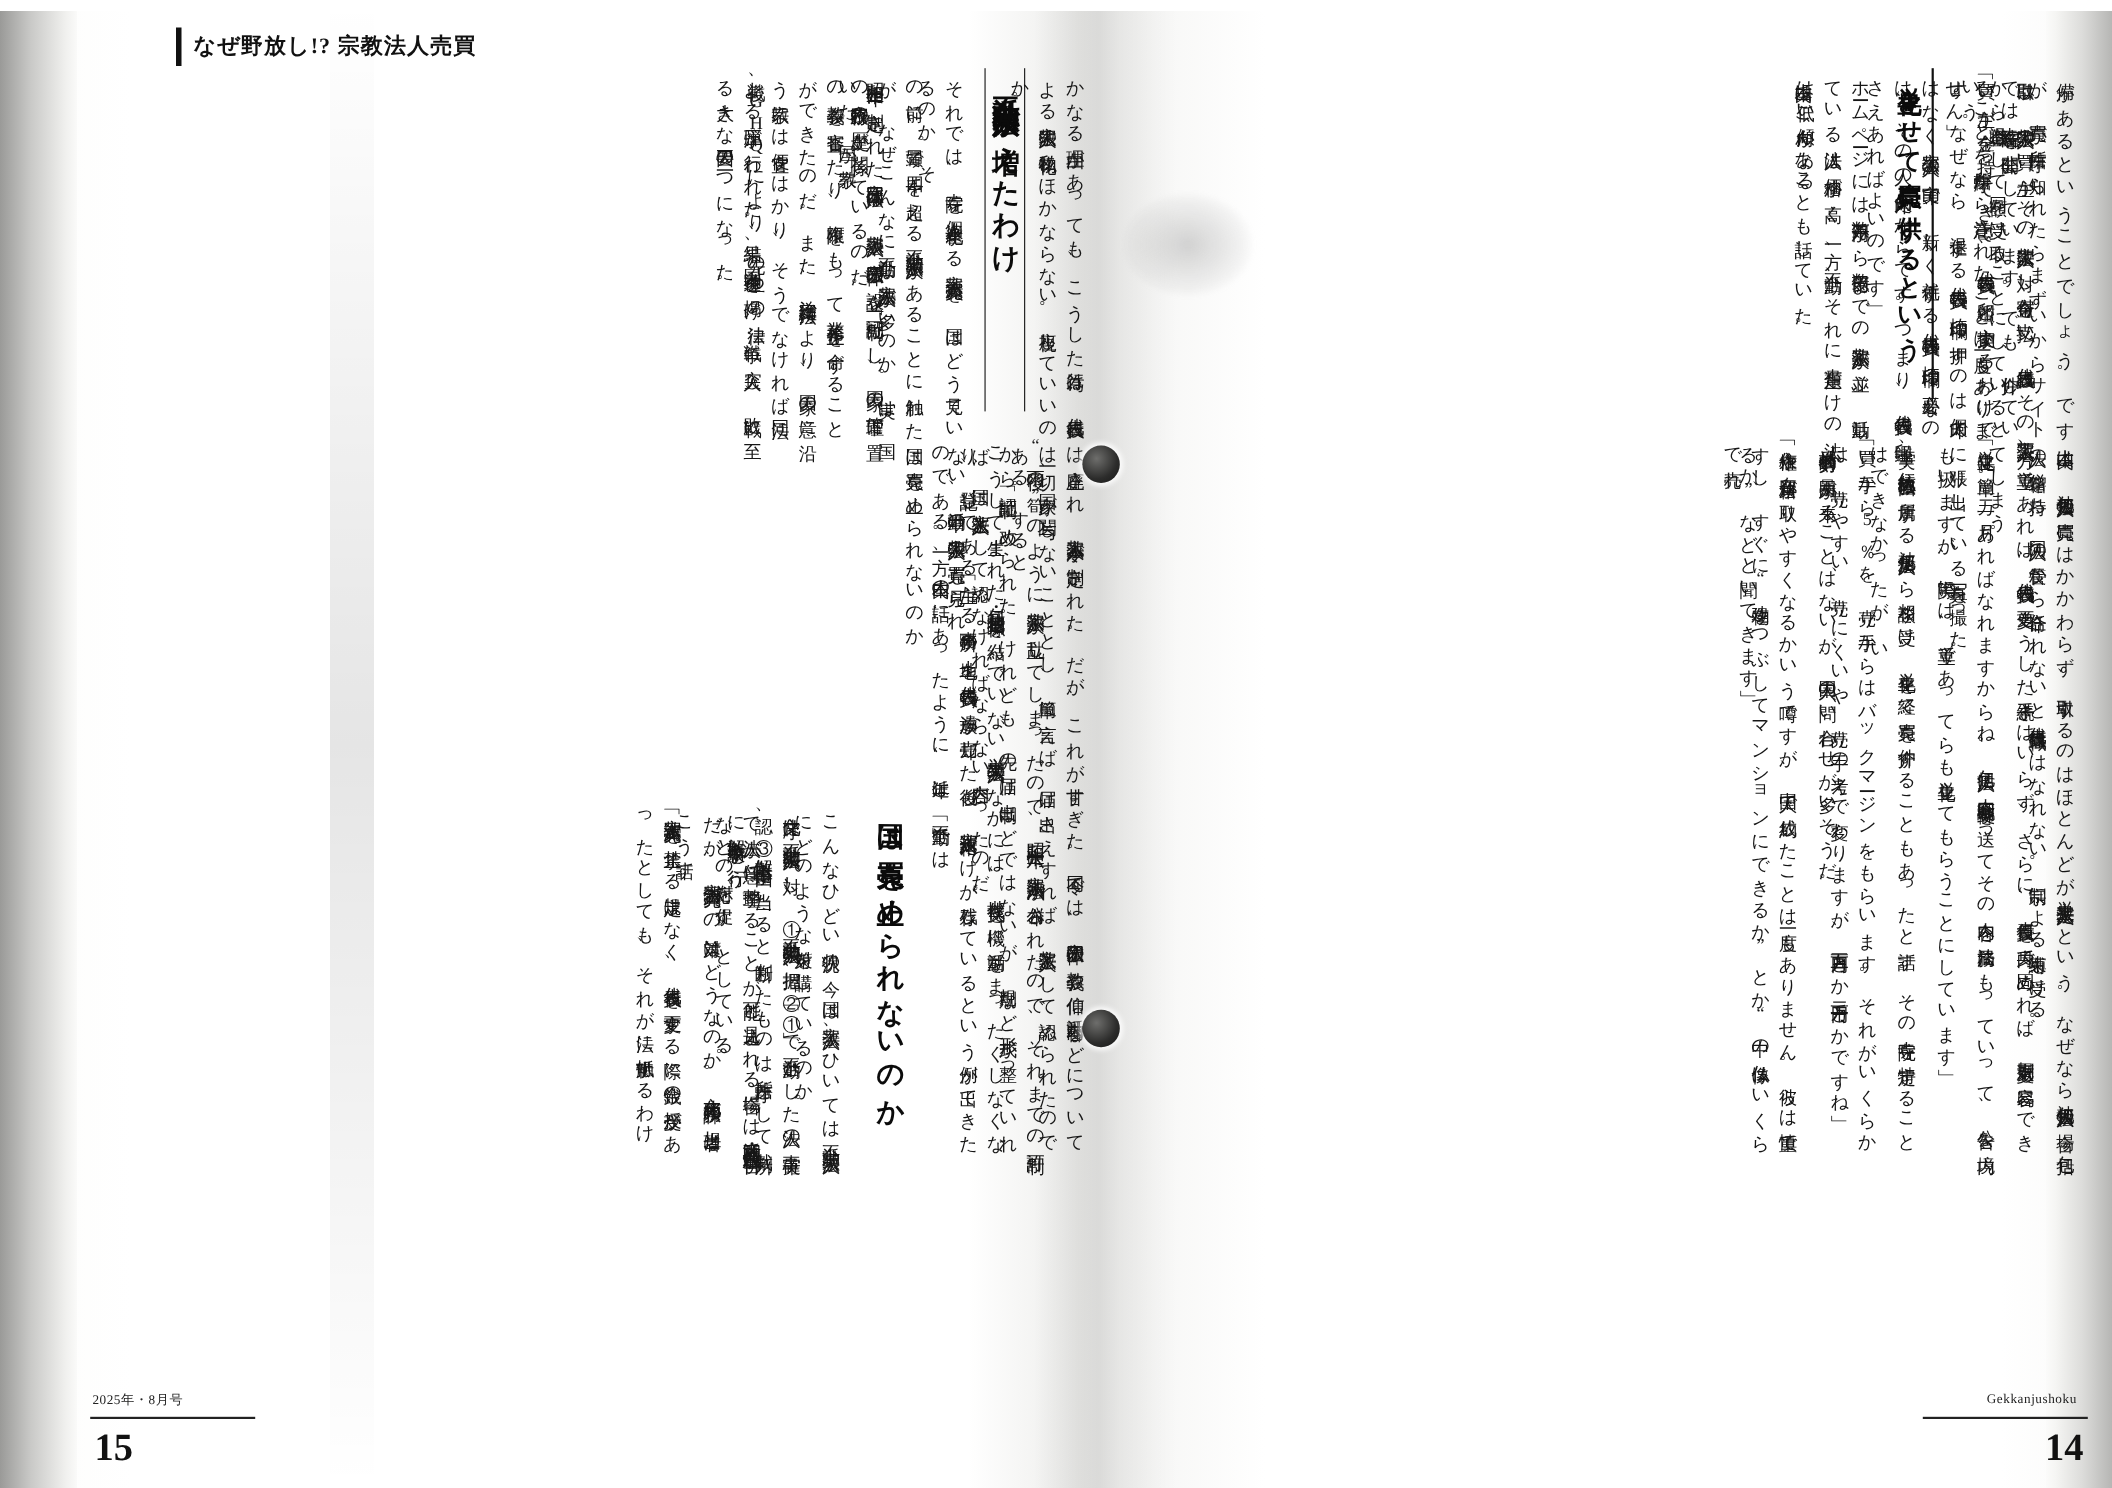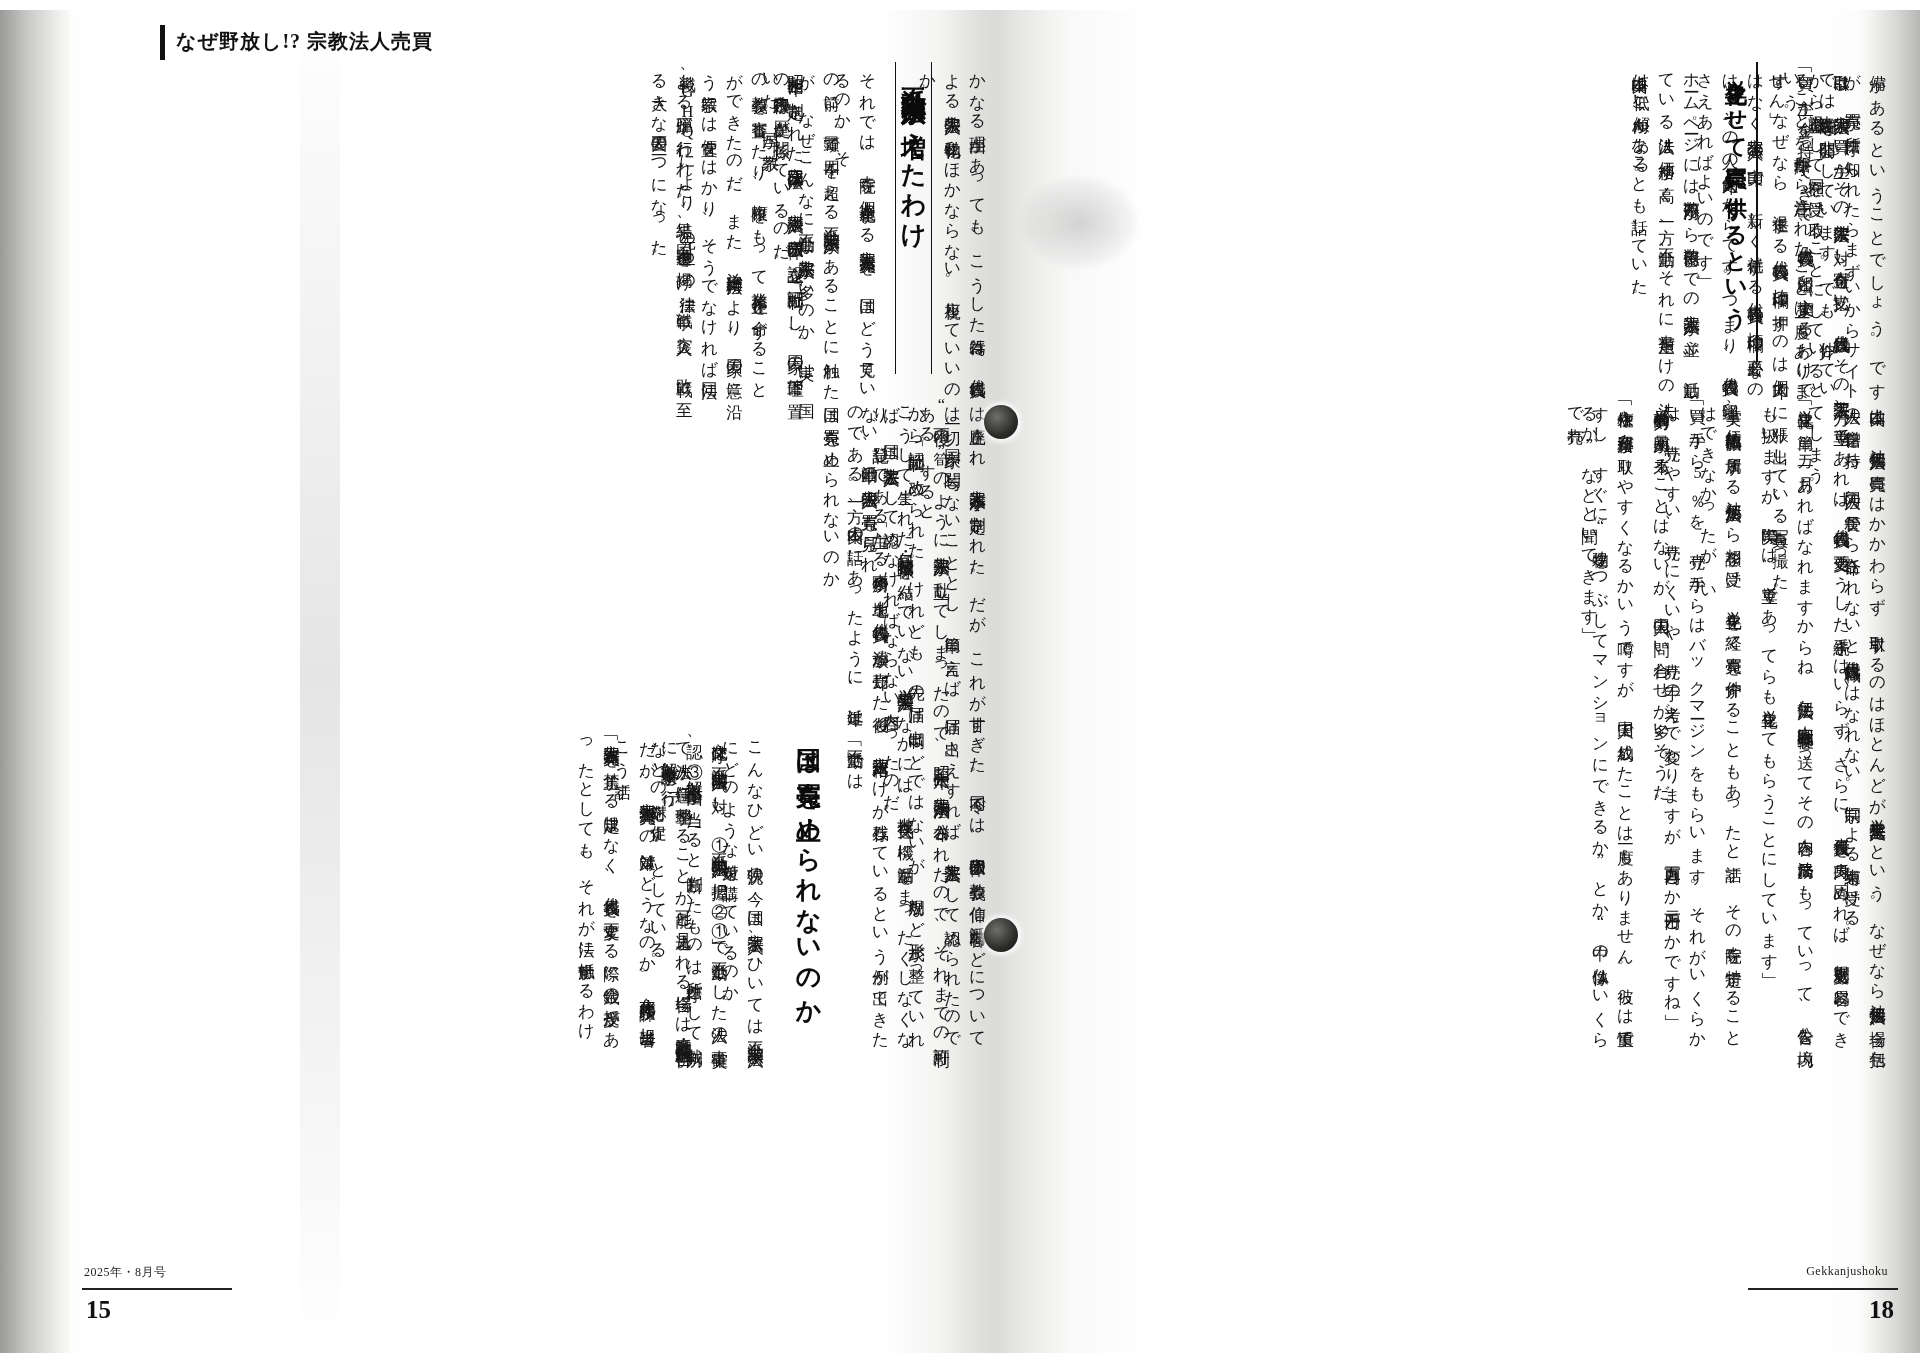--- a/index.html
+++ b/index.html
@@ -126,21 +126,21 @@
   }
 
   
   .folio-rule {
     position: absolute;
     height: 1.5px;
     background: #222;
   }
   .folio-num {
     position: absolute;
-    font-size: 25px;
+    font-size: 35px;
     font-weight: bold;
     color: #111;
   }
   .folio-label {
     position: absolute;
     font-size: 12px;
     color: #222;
     letter-spacing: 0.5px;
     text-align: center;
   }
@@ -247,21 +247,21 @@
     <div class="vcol lower w-col" style="right: 210px;">「買い手から5％を、売り手からはバックマージンをもらいます。それがいくらかは、売りやすい、売りにくいや、売り手の考えで変わりますが、五百万円とか二千万円とかですね」</div>
 
     <div class="vcol lower w-col" style="right: 246px;">反社会的勢力や暴力団が来ることはないが、中国人の問い合わせが多いそうだ。</div>
 
     <div class="vcol lower w-col" style="right: 282px;">「永住権や在留資格が取りやすくなるかいう噂ですが、中国人で成約したことは一度もありません。彼らは慎重ですし、すぐに“建物をつぶしてマンションにできるか”とか“中の仏像はいくらで売れ</div>
 
     <div class="vcol lower w-col" style="right: 318px;">るか”などと聞いてきます」</div>
 
     <div class="folio-rule" style="right: 22px; top: 1288px; width: 150px;"></div>
     <div class="folio-label" style="right: 32px; top: 1264px;">Gekkanjushoku</div>
-    <div class="folio-num" style="right: 26px; top: 1296px;">18</div>
+    <div class="folio-num" style="right: 26px; top: 1296px;">14</div>
   </div>
 
 </div>
 
 <div class="hole" style="left: 984px; top: 405px;"></div>
 <div class="hole" style="left: 984px; top: 918px;"></div>
 <div class="smudge" style="left: 1020px; top: 175px; width: 120px; height: 95px;"></div>
 <div class="crease" style="left: 300px; top: 0; width: 40px; height: 1353px;"></div>
 
 </body></html>

